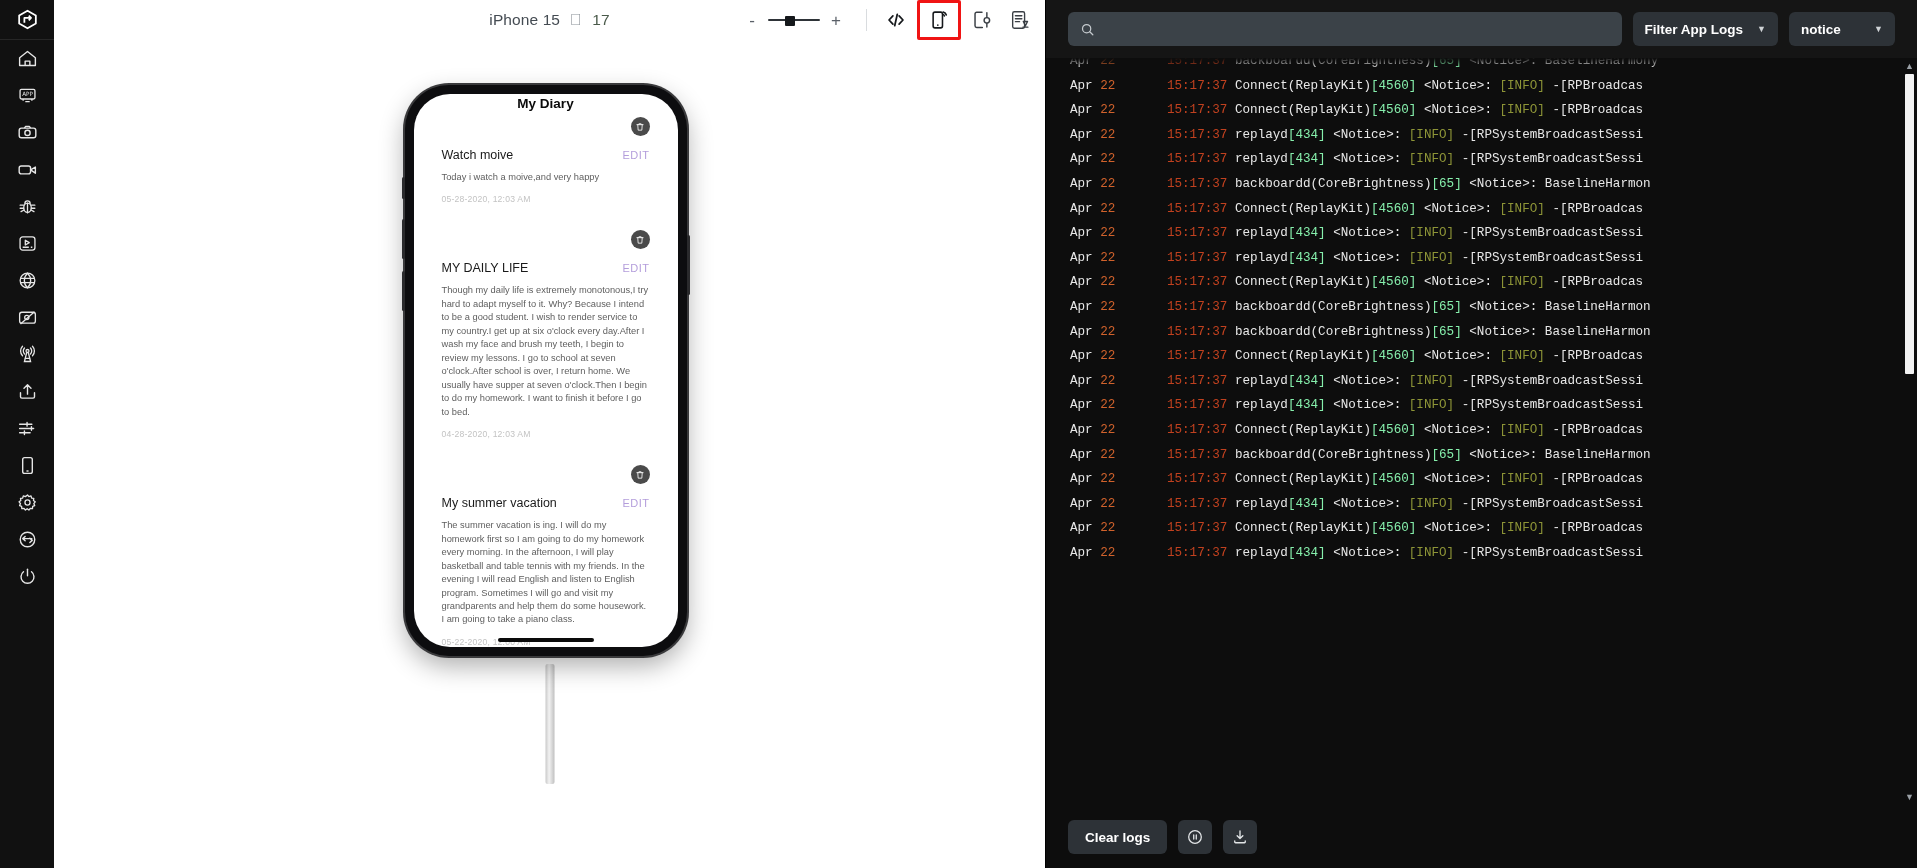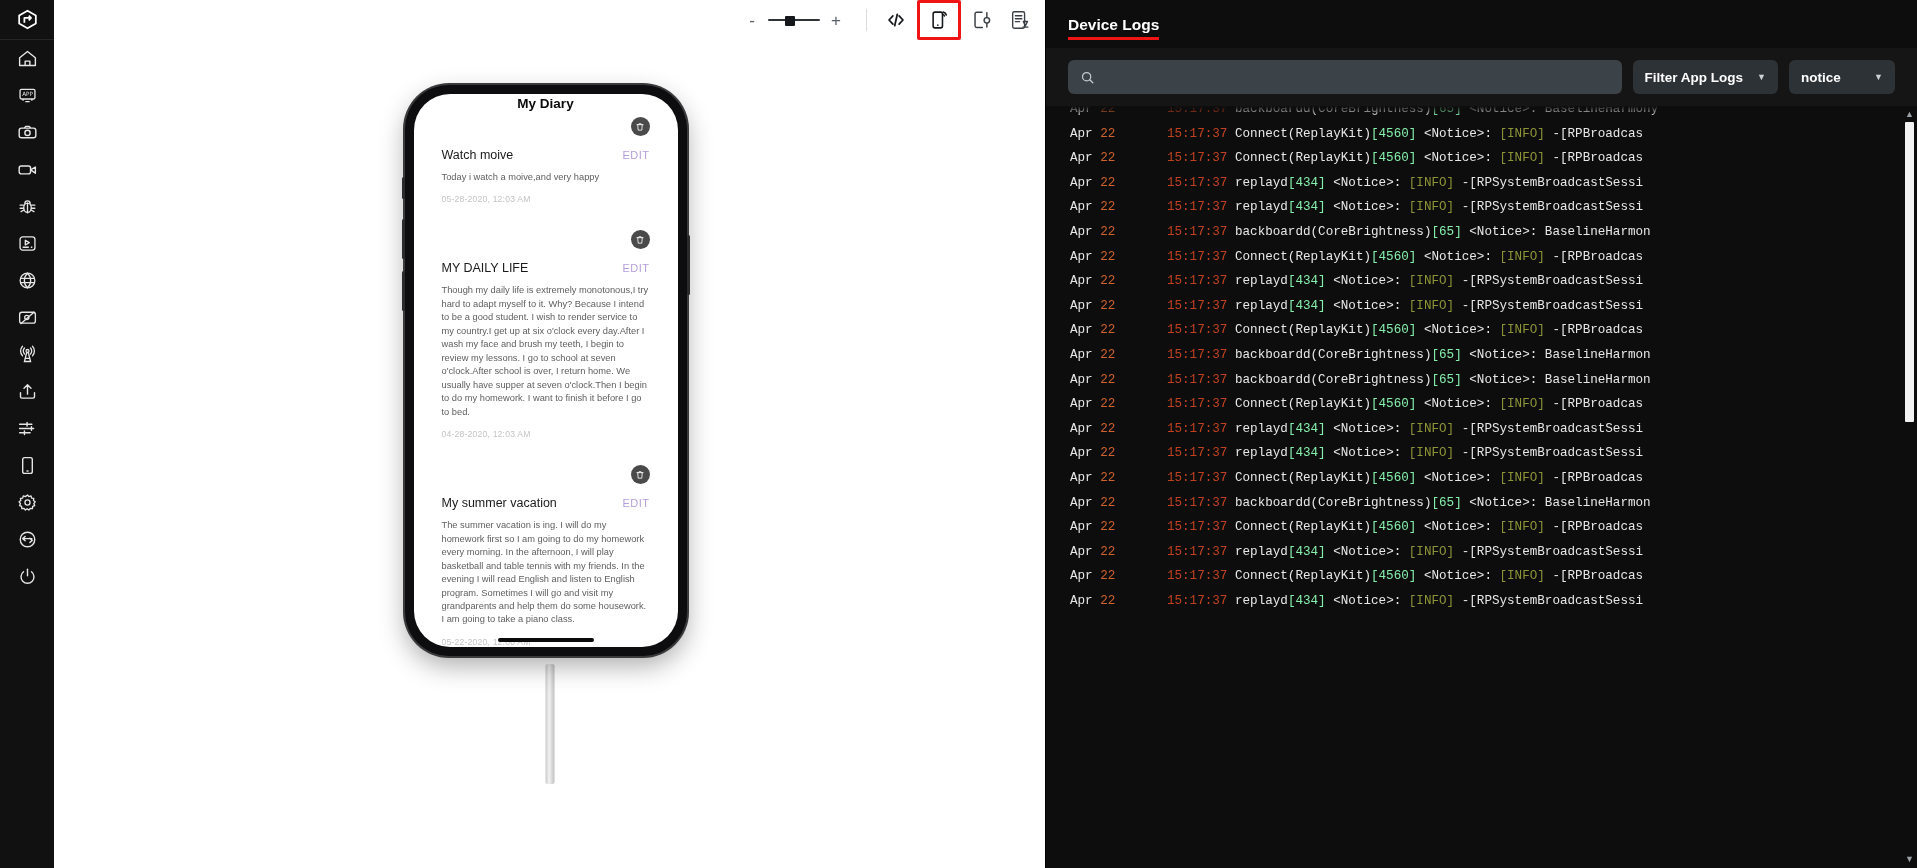--- a/index.html
+++ b/index.html
@@ -392,20 +392,25 @@
       <svg width="21" height="21" viewBox="0 0 24 24" fill="none" stroke="#e6e6e6" stroke-width="1.6" stroke-linecap="round">
           <path d="M12 3.6v7.6"></path>
           <path d="M7.4 6.6a7.4 7.4 0 1 0 9.2 0"></path>
         </svg>
     </div>
   </div>
 
   <div id="center">
 
     <div id="topbar">
+      <div id="device-title">
+        <span>iPhone 15</span>
+        <span class="apple-logo"></span>
+        <span id="os-ver">17</span>
+      </div>
 
       <div id="topbar-right">
         <div class="zoom-group">
           <span class="zoom-btn">-</span>
           <div class="zoom-slider">
             <div class="zoom-track"></div>
             <div class="zoom-knob"></div>
           </div>
           <span class="zoom-btn">+</span>
         </div>
@@ -505,23 +510,20 @@
             </div>
 
             <div id="home-ind"></div>
           </div>
         </div>
       </div>
     </div>
   </div>
 
   <div id="logpanel">
-    <div id="log-head">
-      <span id="log-title">Device Logs</span>
-    </div>
 
     <div id="log-controls">
       <div id="search-box">
         <svg width="15" height="15" viewBox="0 0 24 24" fill="none" stroke="#c5cace" stroke-width="2" stroke-linecap="round">
             <circle cx="10.6" cy="10.6" r="6.6"></circle>
             <path d="M15.6 15.6 20.5 20.5"></path>
           </svg>
       </div>
       <div class="dropdown" id="filter-dd">
         <span>Filter App Logs</span>
@@ -559,14 +561,29 @@
         </div>
       <div class="log-fade-top"></div>
       <div id="log-scrollbar">
         <span class="sb-arrow">▲</span>
         <div id="log-thumb"></div>
         <div id="log-track"></div>
         <span class="sb-arrow">▼</span>
       </div>
     </div>
 
+    <div id="log-footer">
+      <div id="clear-logs">Clear logs</div>
+      <div class="fbtn">
+        <svg width="18" height="18" viewBox="0 0 24 24" fill="none" stroke="#e3e6e8" stroke-width="1.7" stroke-linecap="round">
+            <circle cx="12" cy="12" r="8.4"></circle>
+            <path d="M10.3 9.2v5.6M13.7 9.2v5.6"></path>
+          </svg>
+      </div>
+      <div class="fbtn">
+        <svg width="18" height="18" viewBox="0 0 24 24" fill="none" stroke="#e3e6e8" stroke-width="1.8" stroke-linecap="round" stroke-linejoin="round">
+            <path d="M12 4v9.4M8.2 10.2 12 14l3.8-3.8"></path>
+            <path d="M5 17.2v1.4a1 1 0 0 0 1 1h12a1 1 0 0 0 1-1v-1.4"></path>
+          </svg>
+      </div>
+    </div>
   </div>
 </div>
 
 </body></html>

